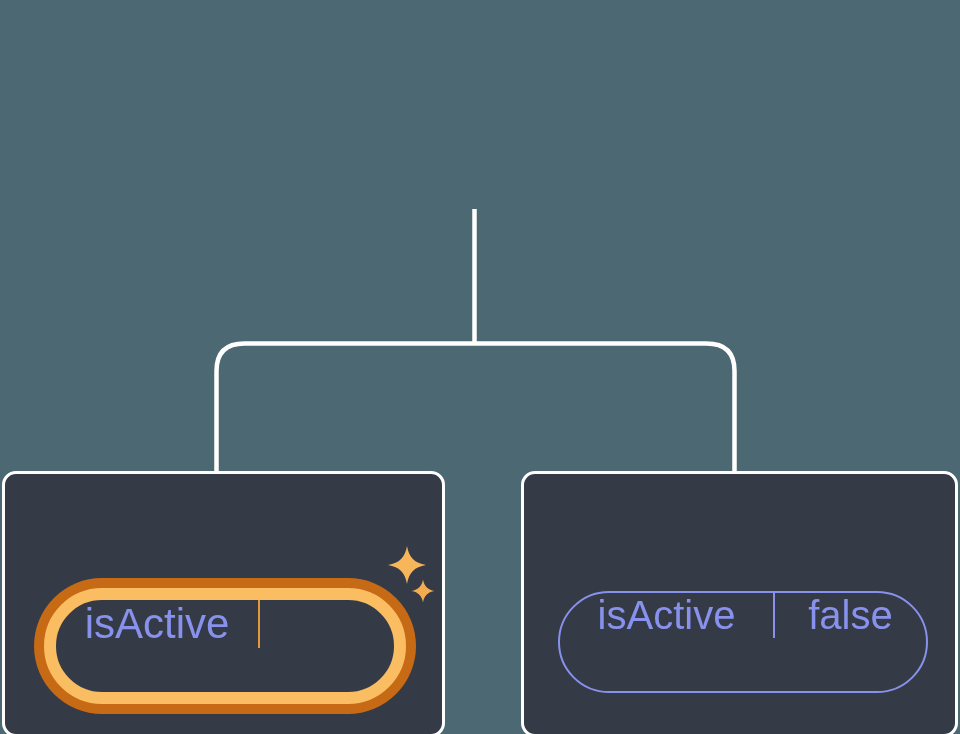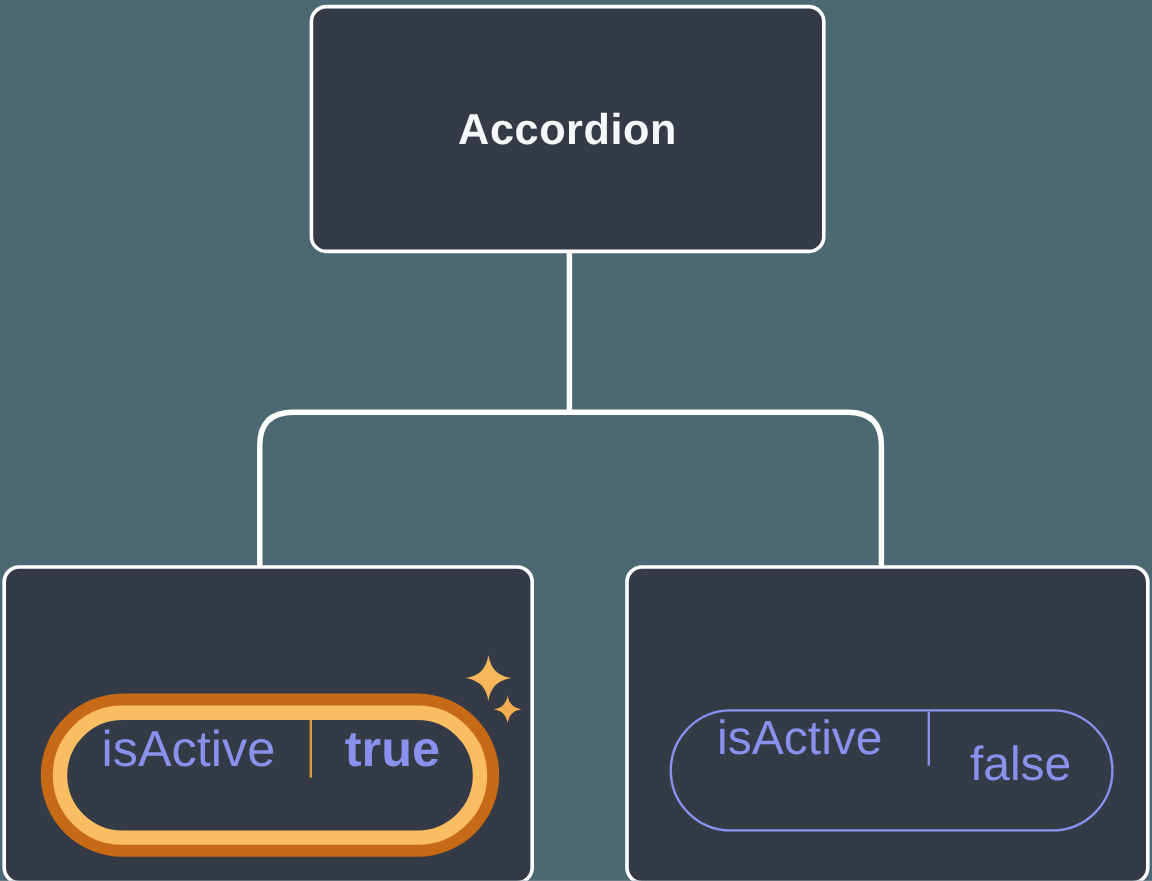--- a/index.html
+++ b/index.html
@@ -65,21 +65,21 @@
 
   
   .pill-plain {
     left: 34px; top: 117px; width: 370px; height: 102px;
     border: 2px solid #8891EC;
   }
   .pill-plain .pill-cell-key {
     flex: 0 0 215px;
     border-right: 2.5px solid #8891EC;
   }
-  .pill-plain .pill-cell-value { flex: 1 1 auto; margin-top: 22px; }
+  .pill-plain .pill-cell-value { flex: 1 1 auto; }
   .pill-plain .state-text,
   .pill-plain .state-text-value {
     color: #8891EC; font-size: 40px; font-weight: 400;
   }
 
   
   .overlay {
     position: absolute; left: 0; top: 0;
     width: 960px; height: 734px;
     pointer-events: none;
@@ -88,32 +88,26 @@
 </head>
 <body>
 
 <div class="stage">
 
   <svg class="overlay" width="960" height="734" viewBox="0 0 960 734">
     <path d="M474.5 209 V 343.5" fill="none" stroke="#FFFFFF" stroke-width="4.5"></path>
     <path d="M216.5 472 V 371 Q216.5 343.5 244.5 343.5 H 706.5 Q734.5 343.5 734.5 371 V 472" fill="none" stroke="#FFFFFF" stroke-width="4.5"></path>
   </svg>
 
-  <div class="node node-root">
-    <span class="node-label">Accordion</span>
-  </div>
 
   <div class="node node-panel-left">
 
     <div class="pill pill-highlight">
       <div class="pill-cell pill-cell-key">
         <span class="state-text">isActive</span>
-      </div>
-      <div class="pill-cell pill-cell-value">
-        <span class="state-text-value">true</span>
       </div>
     </div>
   </div>
 
   <div class="node node-panel-right">
 
     <div class="pill pill-plain">
       <div class="pill-cell pill-cell-key">
         <span class="state-text">isActive</span>
       </div>

